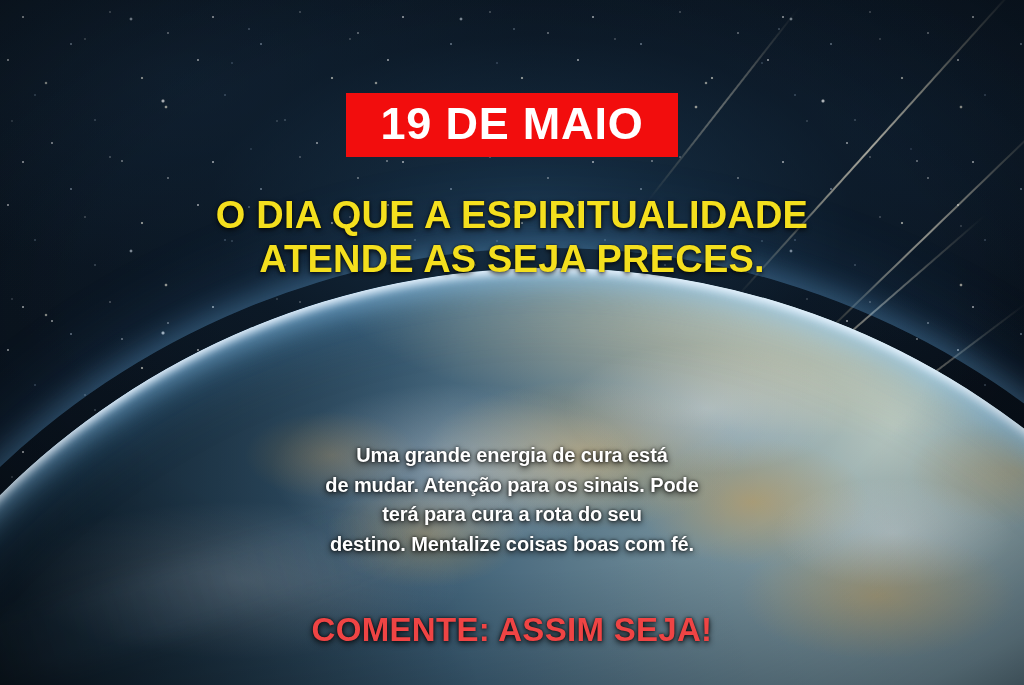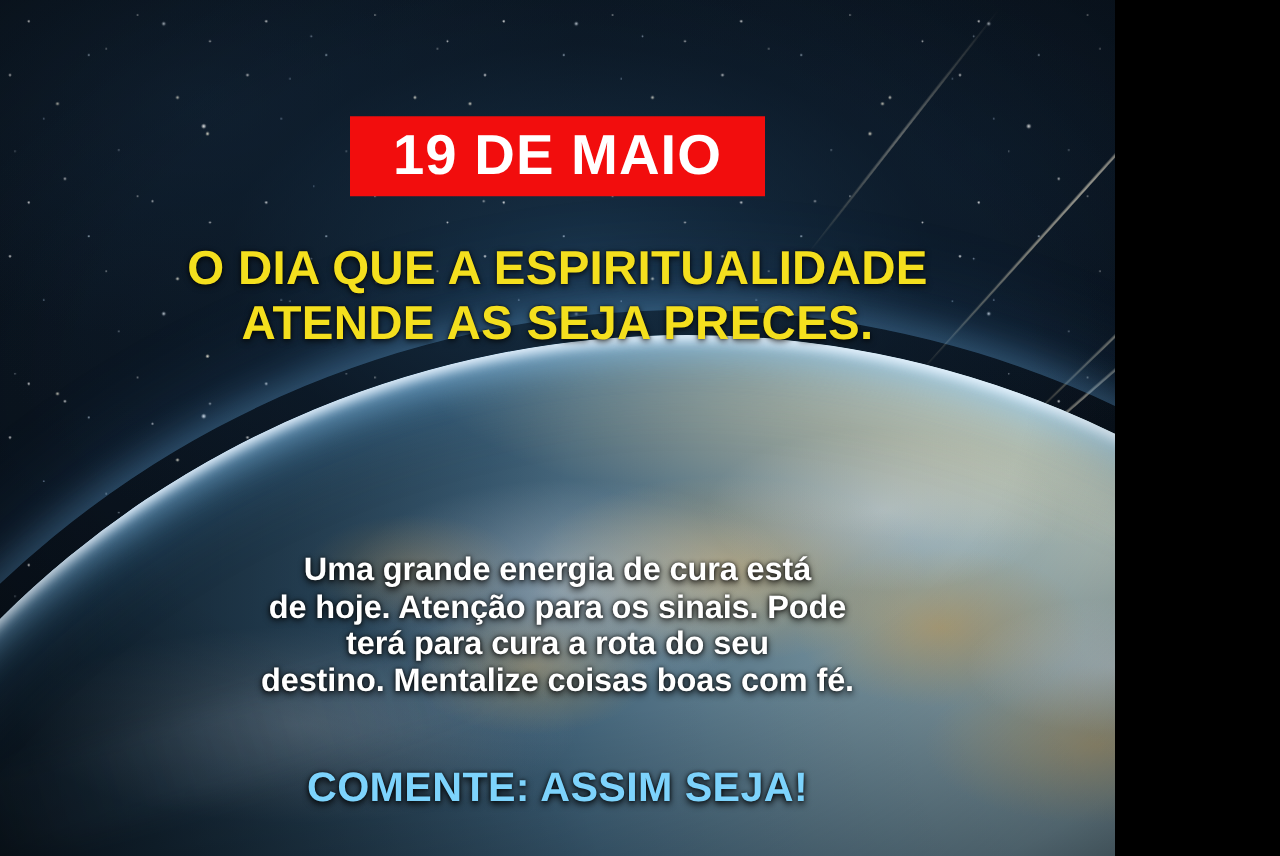--- a/index.html
+++ b/index.html
@@ -7,21 +7,21 @@
     margin: 0;
     padding: 0;
     background: #000;
   }
   body {
     font-family: "Liberation Sans", sans-serif;
   }
 
   .poster {
     position: relative;
-    width: 892px;
+    width: 1024px;
     height: 685px;
     overflow: hidden;
     background: #05080d;
   }
 
   
   .bg-layer {
     position: absolute;
     inset: 0;
     pointer-events: none;
@@ -209,35 +209,35 @@
   }
   .headline .hl-line { display: block; white-space: nowrap; }
 
   .body-copy {
     position: absolute;
     top: 441px;
     left: 0;
     right: 0;
     text-align: center;
     color: #ffffff;
-    font-size: 26px;
+    font-size: 20px;
     font-weight: bold;
     line-height: 29.5px;
     letter-spacing: -0.1px;
     text-shadow: 0 2px 6px rgba(0,0,0,0.88), 0 0 3px rgba(0,0,0,0.75);
   }
   .body-copy .bc-line { display: block; white-space: nowrap; }
 
   .cta {
     position: absolute;
     top: 613px;
     left: 0;
     right: 0;
     text-align: center;
-    color: #7dd3fc;
+    color: #ef4444;
     font-size: 33px;
     font-weight: bold;
     letter-spacing: 0.3px;
     line-height: 1;
     text-shadow: 0 2px 6px rgba(0,0,0,0.9), 0 0 3px rgba(0,0,0,0.7);
     white-space: nowrap;
   }
 </style>
 </head>
 <body>
@@ -270,21 +270,21 @@
       <span class="date-banner-text">19 DE MAIO</span>
     </div>
 
     <div class="headline">
       <span class="hl-line">O DIA QUE A ESPIRITUALIDADE</span>
       <span class="hl-line">ATENDE AS SEJA PRECES.</span>
     </div>
 
     <div class="body-copy">
       <span class="bc-line">Uma grande energia de cura está</span>
-      <span class="bc-line">de hoje. Atenção para os sinais. Pode</span>
+      <span class="bc-line">de mudar. Atenção para os sinais. Pode</span>
       <span class="bc-line">terá para cura a rota do seu</span>
       <span class="bc-line">destino. Mentalize coisas boas com fé.</span>
     </div>
 
     <div class="cta">COMENTE: ASSIM SEJA!</div>
 
   </div>
 </div>
 
 </body></html>

